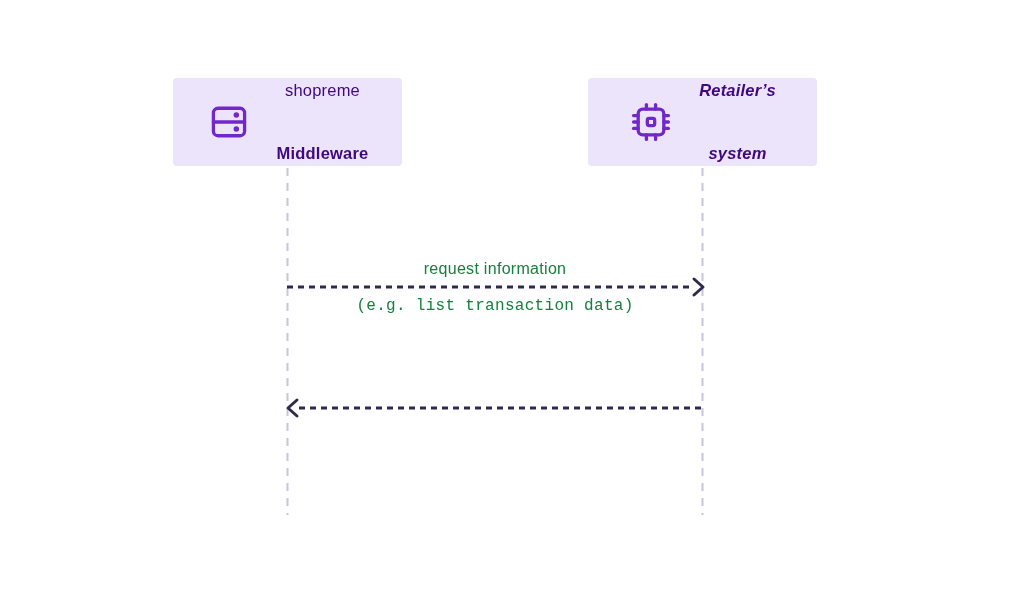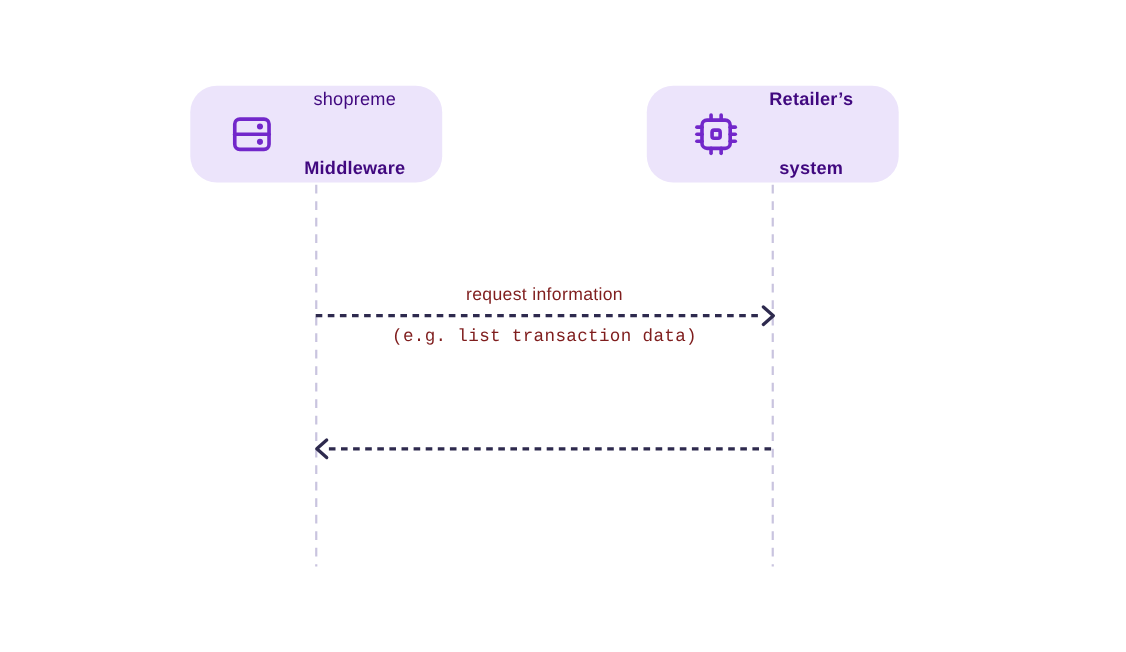--- a/index.html
+++ b/index.html
@@ -20,29 +20,29 @@
     left: 0;
     top: 0;
     z-index: 0;
   }
   .actor-box {
     position: absolute;
     top: 78px;
     width: 229px;
     height: 88px;
     background: #ece4fb;
-    border-radius: 24px;
+    border-radius: 4px;
     display: flex;
     align-items: center;
     justify-content: center;
     gap: 26px;
     z-index: 2;
   }
   .actor-box.left  { left: 173px; }
-  .actor-box.right { left: 588px; }
+  .actor-box.right { left: 588px; font-style: italic; }
   .actor-icon {
     width: 44px;
     height: 44px;
     color: #7227ca;
     flex: 0 0 auto;
   }
   .actor-icon svg { width: 100%; height: 100%; display: block; }
   .actor-text {
     text-align: center;
     color: #40087f;
@@ -51,21 +51,21 @@
     letter-spacing: 0.2px;
   }
   .actor-text .l1 { font-weight: 500; display: block; }
   .actor-text .l2 { font-weight: 700; display: block; margin-top: 40px; }
   .actor-text.semib .l1, .actor-text.semib .l2 { font-weight: 600; }
   .msg-label {
     position: absolute;
     left: 287px;
     width: 416px;
     text-align: center;
-    color: #7f1d1d;
+    color: #15803d;
     font-size: 16px;
     line-height: 20px;
     letter-spacing: 0.3px;
     z-index: 1;
   }
   .msg-label.req    { top: 259px; }
   .msg-label.req-sub{ top: 296px; font-family: Liberation Mono, monospace; }
   .msg-label.ret    { top: 382px; }
 </style>
 </head>

